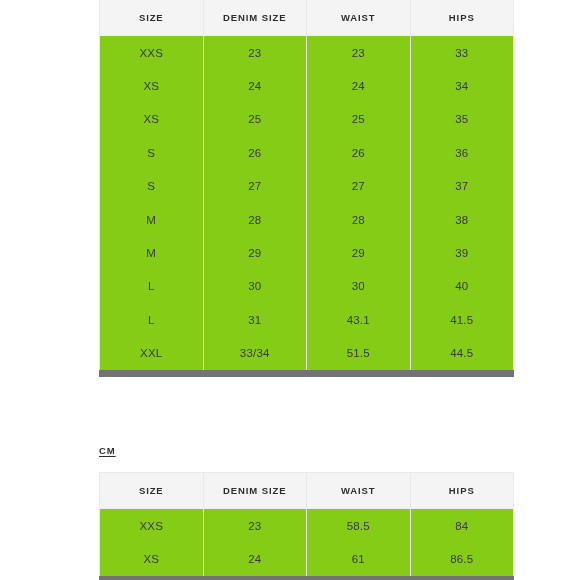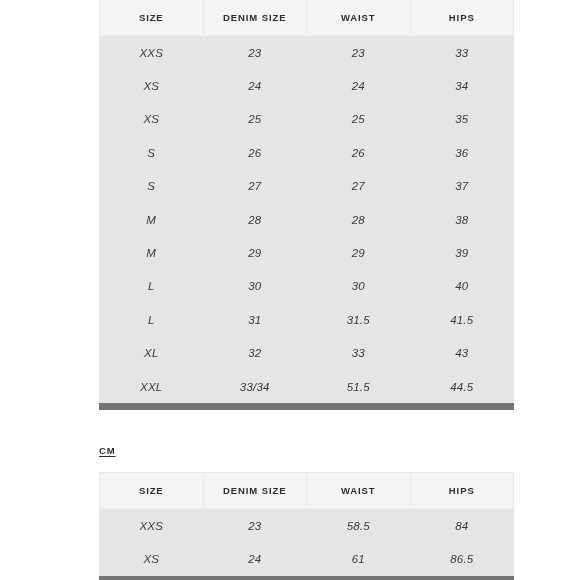--- a/index.html
+++ b/index.html
@@ -62,22 +62,21 @@
     border-top: 1px solid #e8e8e8;
     border-bottom: 1px solid #eeeeee;
   }
 
   table.size-table tbody td {
     height: 33.4px;
     font-size: 11.5px;
     font-weight: normal;
     letter-spacing: 0.2px;
     color: #3a3a3a;
-    background: #e5e5e5;
-    font-style: italic;
+    background: #84cc16;
   }
 
   table.size-table tbody tr:last-child td {
     border-bottom: 7px solid #737373;
   }
 
   
   .unit-toggle-row {
     position: absolute;
     left: 99px;
@@ -156,28 +155,22 @@
         </tr>
         <tr>
           <td>L</td>
           <td>30</td>
           <td>30</td>
           <td>40</td>
         </tr>
         <tr>
           <td>L</td>
           <td>31</td>
-          <td>31.5</td>
+          <td>43.1</td>
           <td>41.5</td>
-        </tr>
-        <tr>
-          <td>XL</td>
-          <td>32</td>
-          <td>33</td>
-          <td>43</td>
         </tr>
         <tr>
           <td>XXL</td>
           <td>33/34</td>
           <td>51.5</td>
           <td>44.5</td>
         </tr>
       </tbody>
     </table>
   </div>

